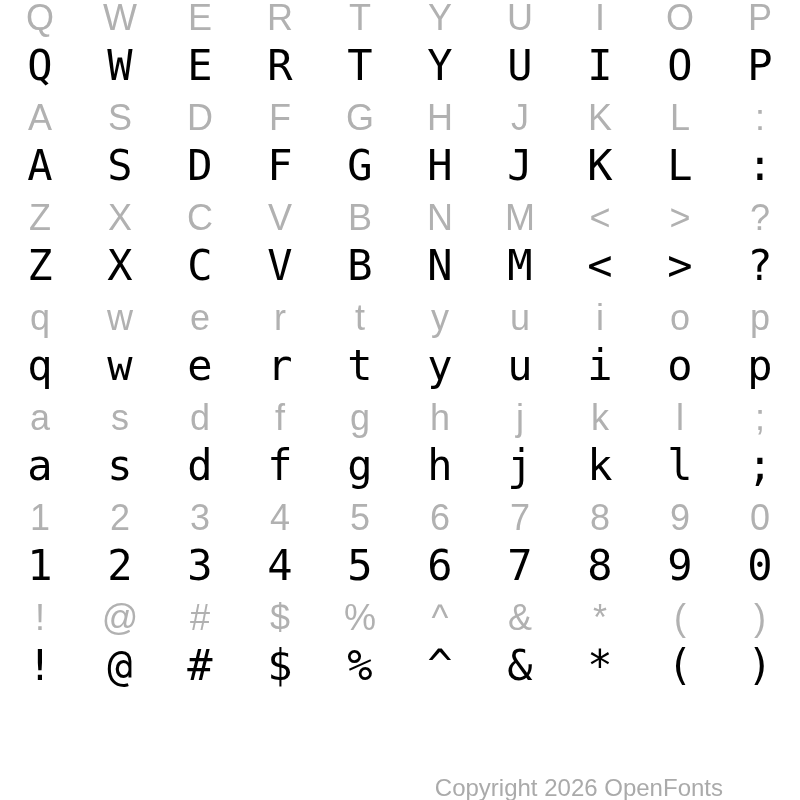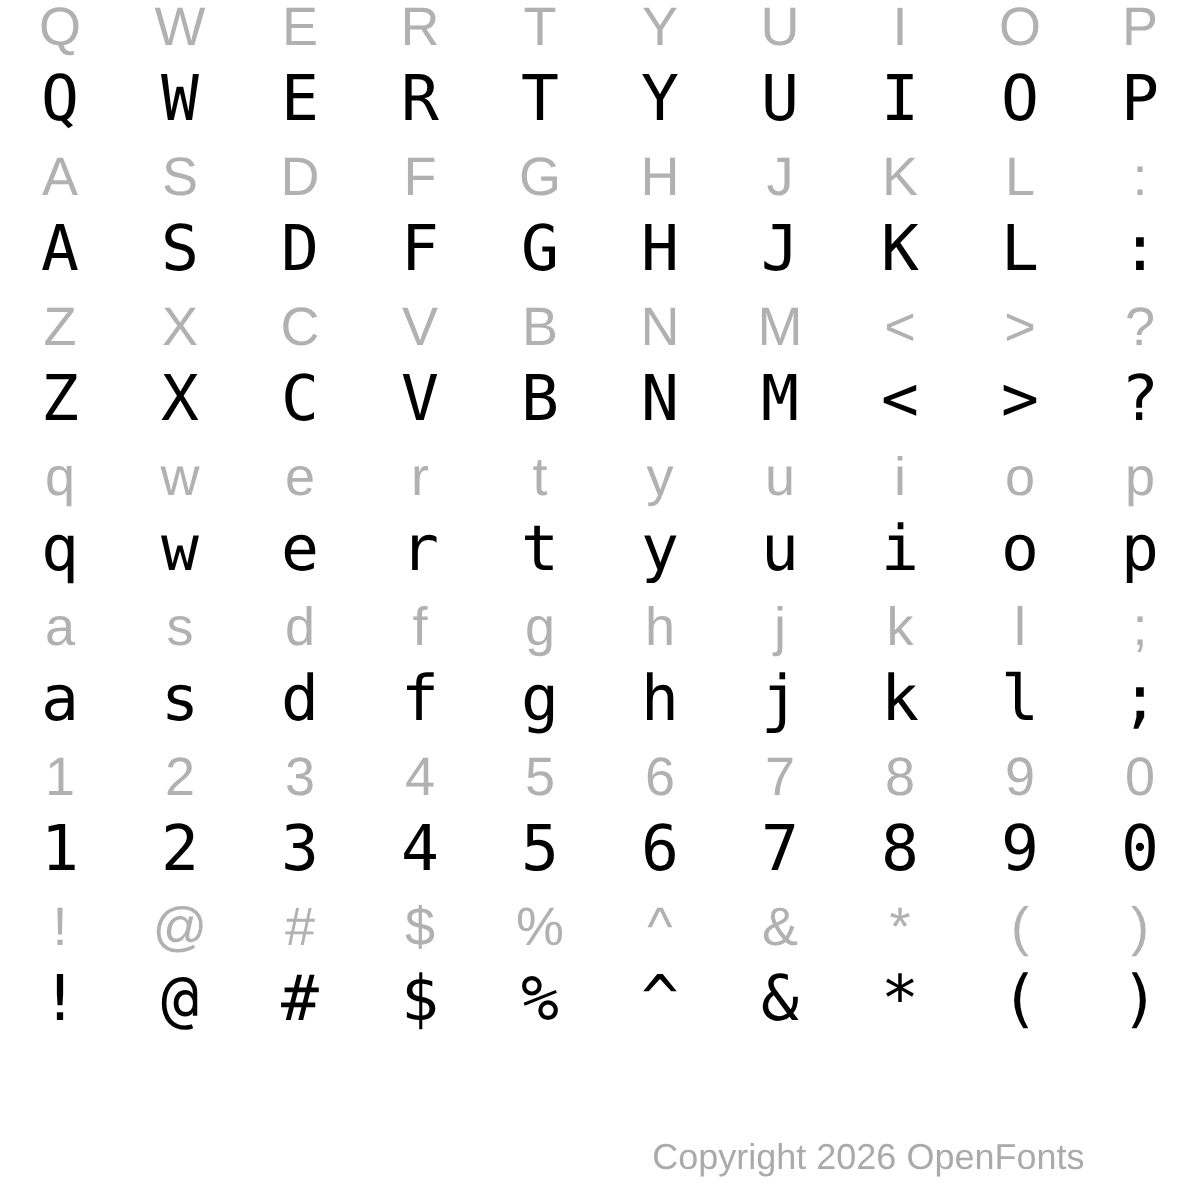--- a/index.html
+++ b/index.html
@@ -36,21 +36,21 @@
     font-size: 36px;
     color: var(--muted, #b1b1b1);
   }
   .row.ink {
     font-family: "DejaVu Sans Mono", monospace;
     font-size: 42px;
     color: var(--ink, #000000);
   }
   .footer {
     position: absolute;
-    top: 760px;
+    top: 776px;
     right: 77px;
     font-family: "Liberation Sans", sans-serif;
     font-size: 24px;
     line-height: 1;
     color: var(--footer, #aaaaaa);
   }
 </style>
 </head>
 <body>
 

